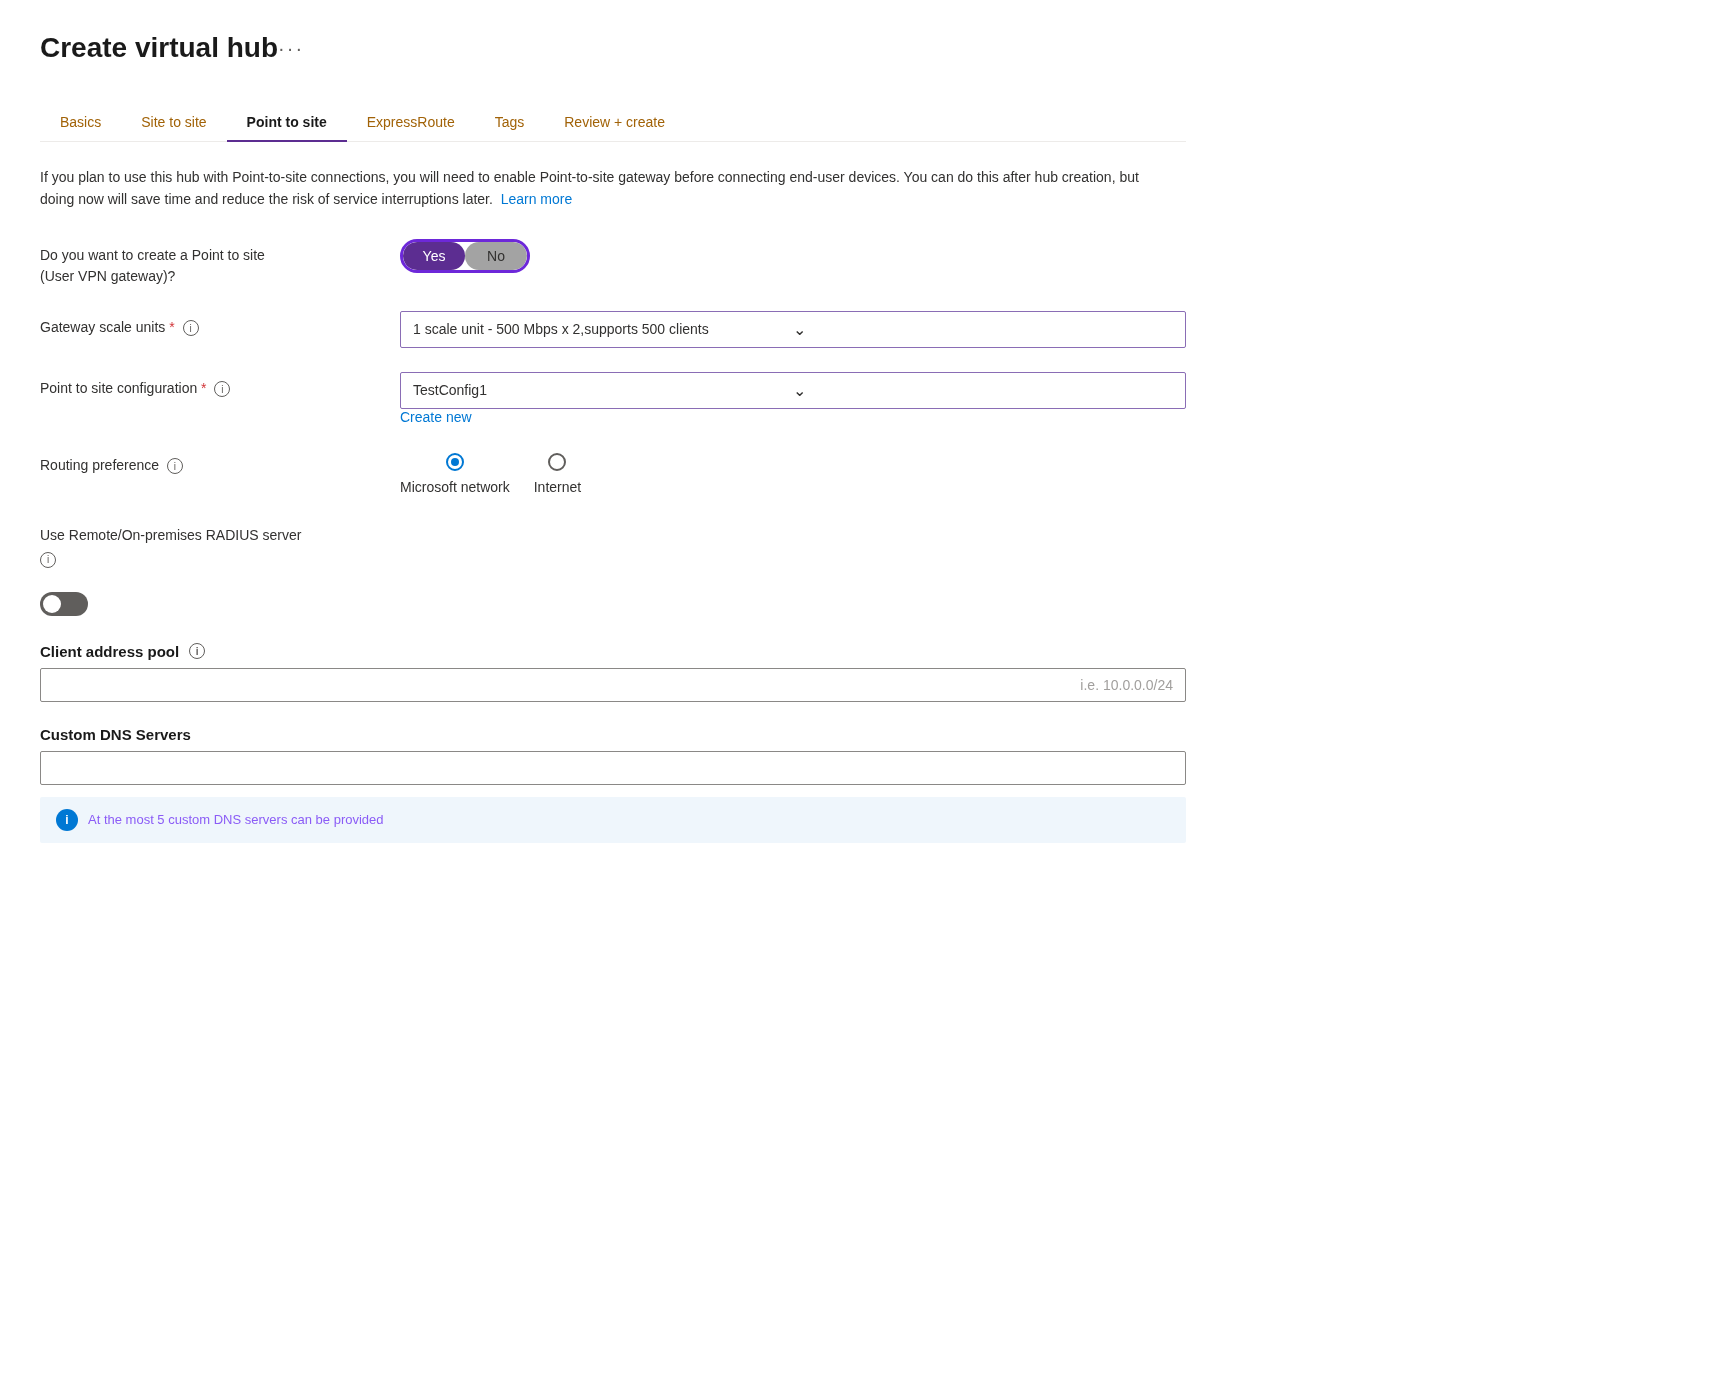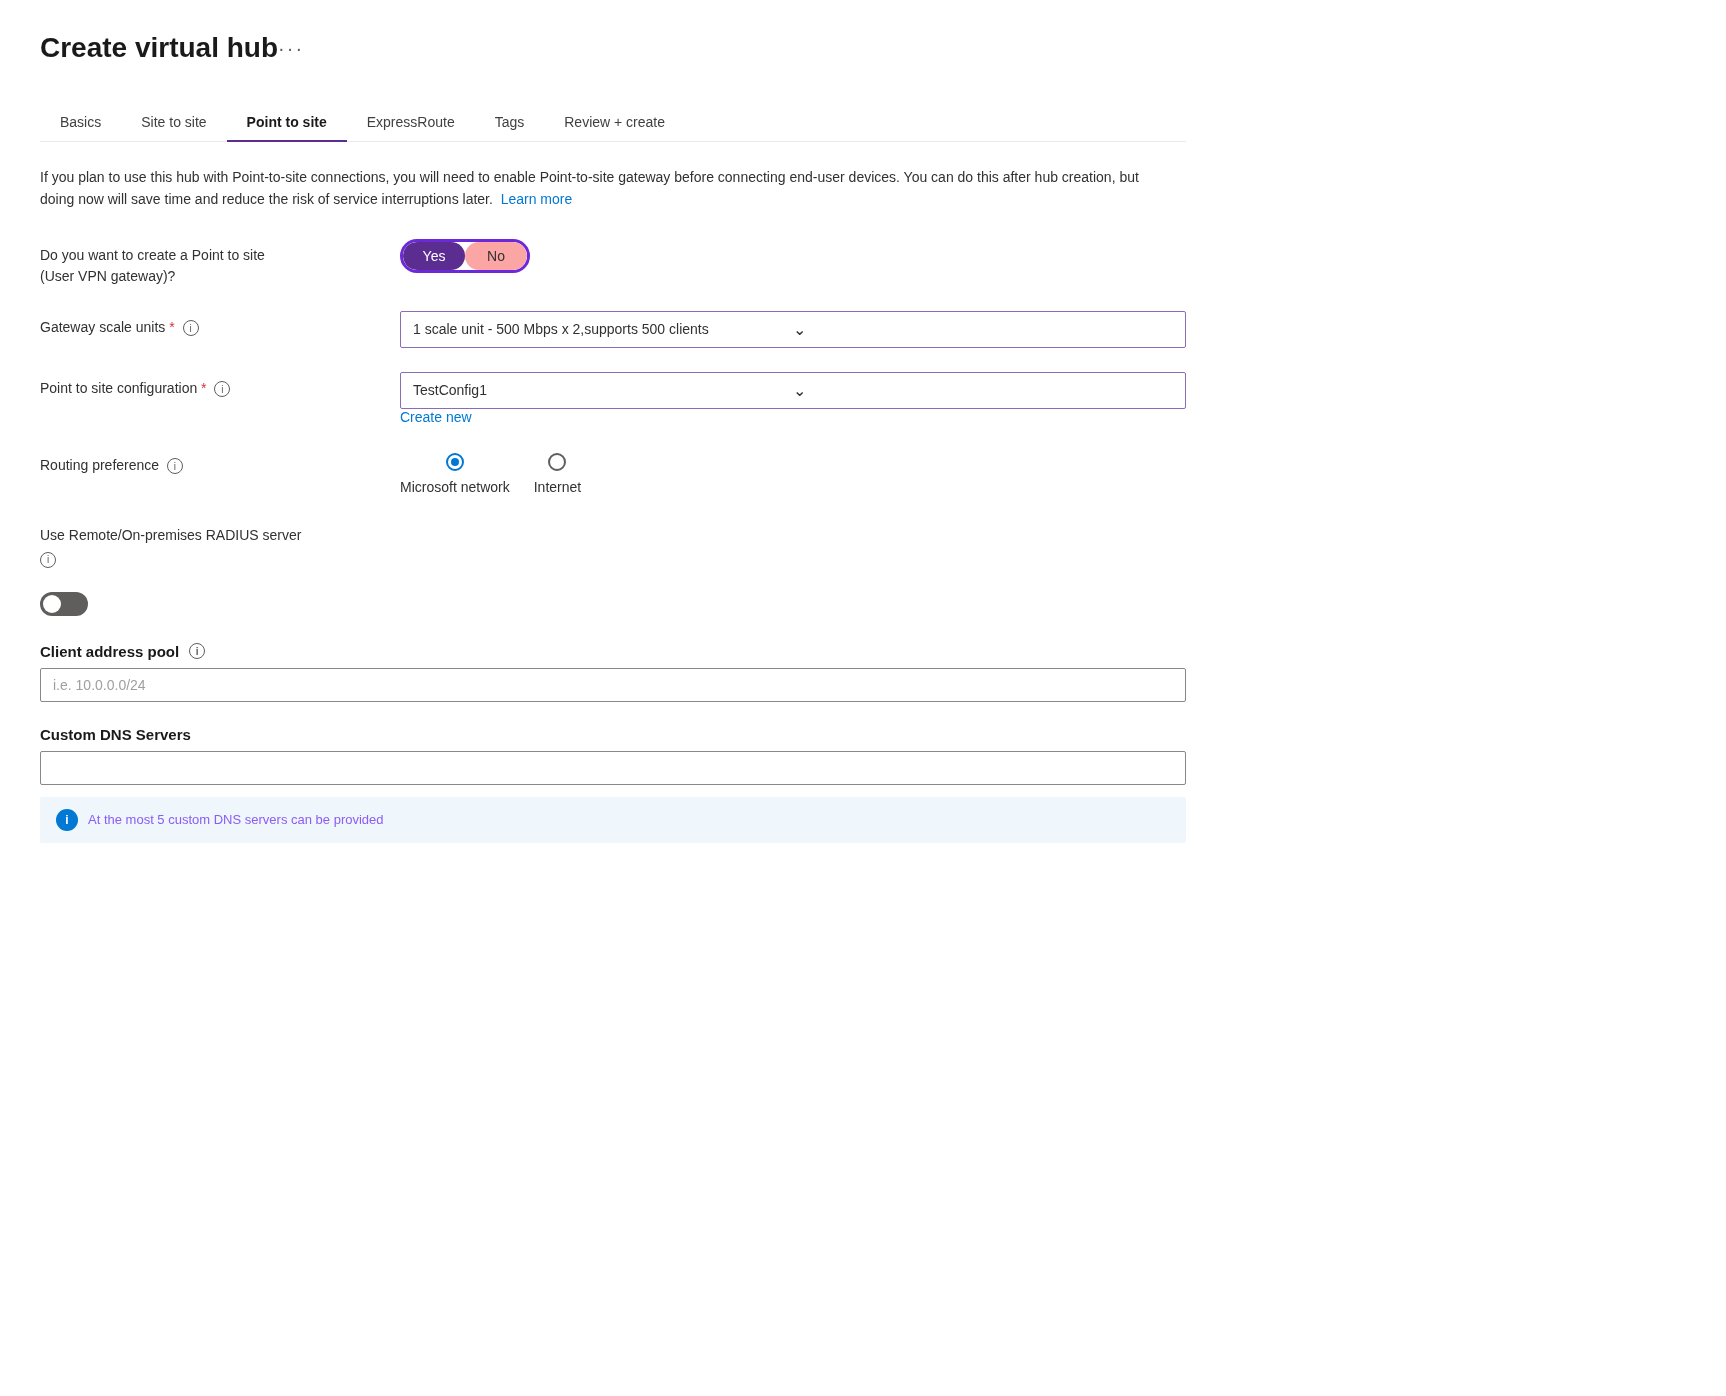--- a/index.html
+++ b/index.html
@@ -32,21 +32,21 @@
     .tabs {
       display: flex;
       gap: 0;
       border-bottom: 1px solid #edebe9;
       margin-bottom: 24px;
     }
     .tab {
       padding: 10px 20px;
       cursor: pointer;
       font-size: 14px;
-      color: #404040;
+      color: #a16207;
       border-bottom: 2px solid transparent;
       margin-bottom: -1px;
       white-space: nowrap;
     }
     .tab.active {
       color: #1a1a1a;
       font-weight: 600;
       border-bottom: 2px solid #5c2d91;
     }
     .description {
@@ -113,21 +113,21 @@
       cursor: pointer;
       font-size: 14px;
       border-radius: 20px;
     }
     .toggle-option.selected {
       background: #5c2d91;
       color: #fff;
       font-weight: 500;
     }
     .toggle-option:not(.selected) {
-      background: #fca5a5;
+      background: #a3a3a3;
       color: #323130;
     }
     
     .dropdown {
       display: flex;
       align-items: center;
       border: 1px solid #8a6db5;
       border-radius: 2px;
       padding: 8px 12px;
       background: #fff;
@@ -210,20 +210,21 @@
     }
     
     .text-input {
       width: 100%;
       border: 1px solid #8a8886;
       border-radius: 2px;
       padding: 8px 12px;
       font-size: 14px;
       color: #323130;
       outline: none;
+      text-align: right;
     }
     .text-input::placeholder {
       color: #a19f9d;
     }
     .section-heading {
       font-size: 15px;
       font-weight: 700;
       color: #1a1a1a;
       margin-bottom: 8px;
       display: flex;

